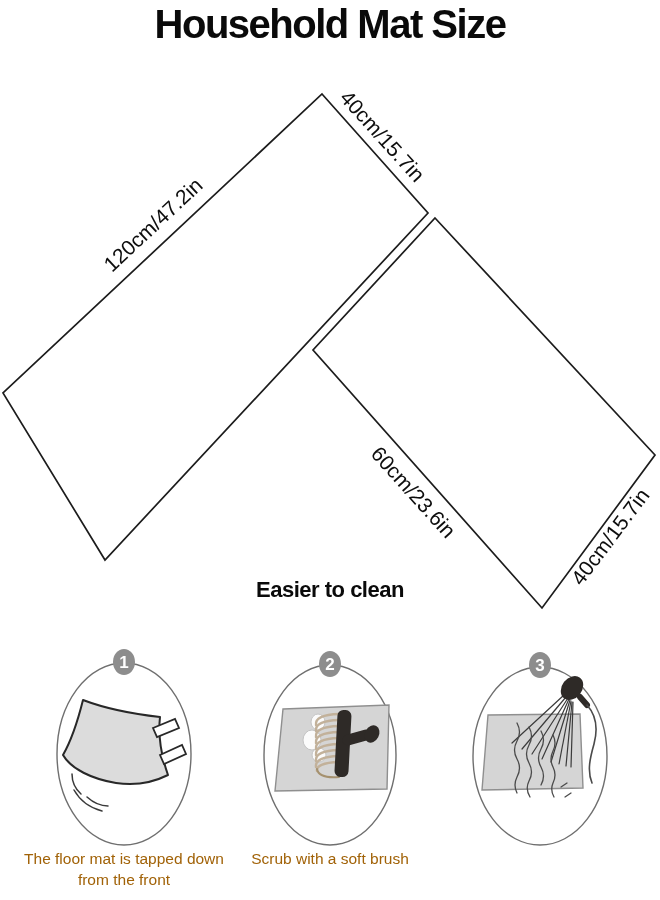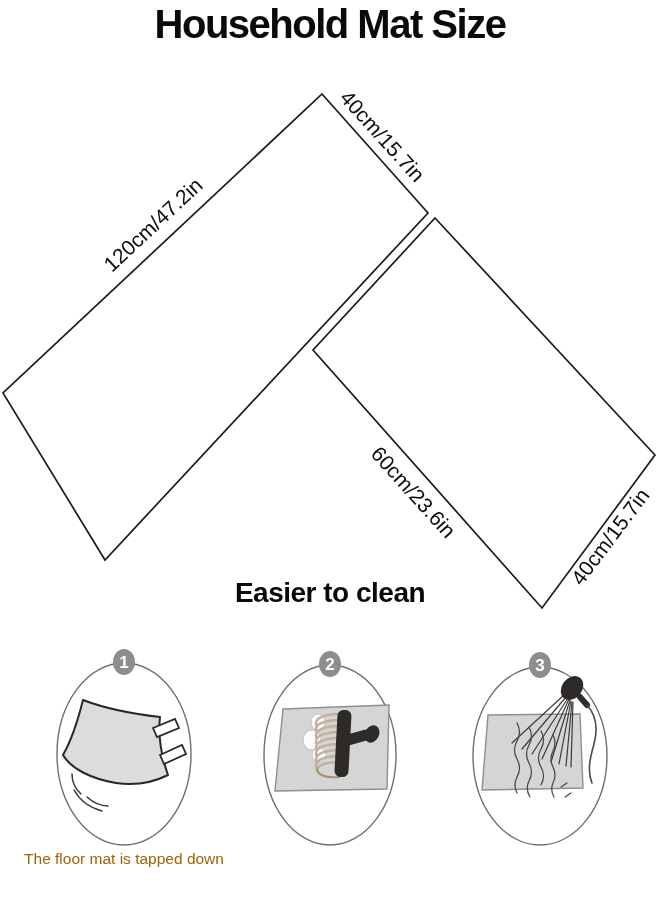--- a/index.html
+++ b/index.html
@@ -12,21 +12,21 @@
     font-size:40px;font-weight:700;letter-spacing:-1.5px;color:#0a0a0a;
   }
   .diagram-svg{position:absolute;left:0;top:0;width:660px;height:625px;}
   .mat-poly{fill:#ffffff;stroke:#1c1c1c;stroke-width:1.7;stroke-linejoin:miter;}
   .dim-label{
     font-family:"Liberation Sans",sans-serif;font-size:21px;fill:#0d0d0d;
     text-anchor:middle;letter-spacing:0px;
   }
   .section-heading{
     position:absolute;top:577px;left:0;width:660px;text-align:center;
-    font-size:28px;font-weight:700;letter-spacing:-0.5px;color:#0a0a0a;
+    font-size:22px;font-weight:700;letter-spacing:-0.5px;color:#0a0a0a;
   }
   .step-svg{position:absolute;width:160px;height:212px;}
   #step1-svg{left:44px;top:648px;}
   #step2-svg{left:250px;top:650px;}
   #step3-svg{left:460px;top:651px;}
   .step-oval{fill:#ffffff;stroke:#6f6f6f;stroke-width:1.4;}
   .badge{fill:#8d8d8d;}
   .badge-num{
     font-family:"Liberation Sans",sans-serif;font-size:17px;font-weight:700;
     fill:#ffffff;text-anchor:middle;
@@ -136,17 +136,19 @@
         <path d="M 120,46 L 127,54" stroke="#2e2a27" stroke-width="6" stroke-linecap="round" fill="none"></path>
         <path d="M 127,54 C 136,64 138,78 134,93 C 130,107 127,120 132,132" stroke="#4a4a4a" stroke-width="1.6" fill="none" stroke-linecap="round"></path>
       </g>
     </g>
     <ellipse class="badge" cx="80" cy="14" rx="11" ry="13"></ellipse>
     <text class="badge-num" x="80" y="20">3</text>
   </svg>
 
   <div id="caption1" class="caption">
     <div>The floor mat is tapped down</div>
+    <div>from the front</div>
   </div>
   <div id="caption2" class="caption">
+    <div>Scrub with a soft brush</div>
   </div>
 
 </div>
 
 </body></html>

